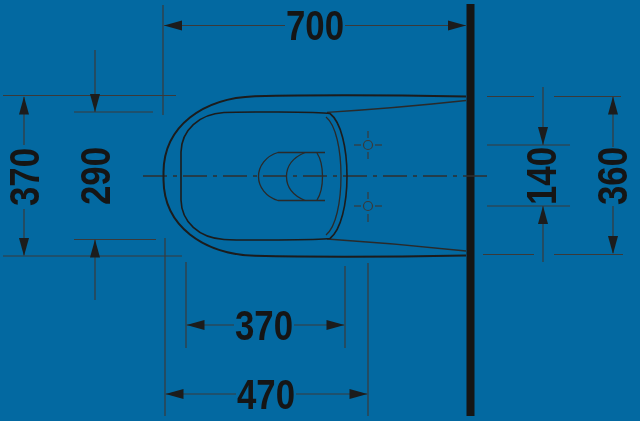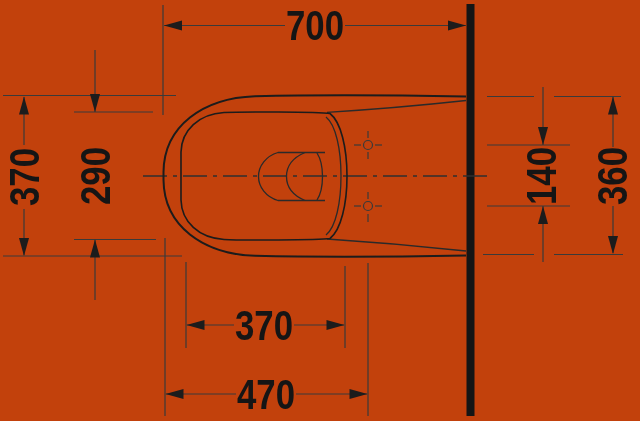--- a/index.html
+++ b/index.html
@@ -4,21 +4,21 @@
 <style>
   html, body {
     margin: 0;
     padding: 0;
     background: #ffffff;
   }
   .frame {
     position: relative;
     width: 640px;
     height: 421px;
-    background: #c2410c;
+    background: #0369a1;
     overflow: hidden;
     font-family: "Liberation Sans", sans-serif;
   }
   svg text {
     font-family: "Liberation Sans", "DejaVu Sans", sans-serif;
     font-weight: bold;
     font-size: 42px;
     fill: #151515;
   }
   .thin  { stroke: #3a3a3a; stroke-width: 1.2; fill: none; }

